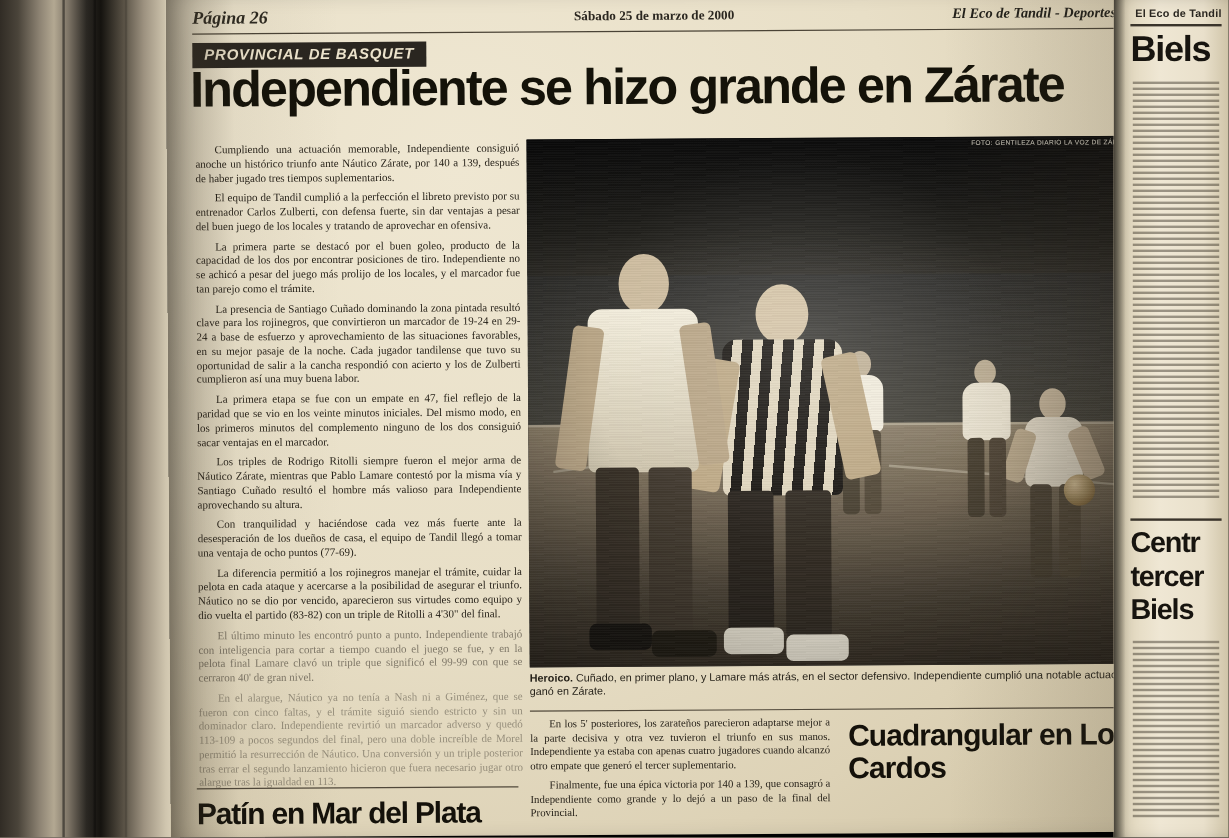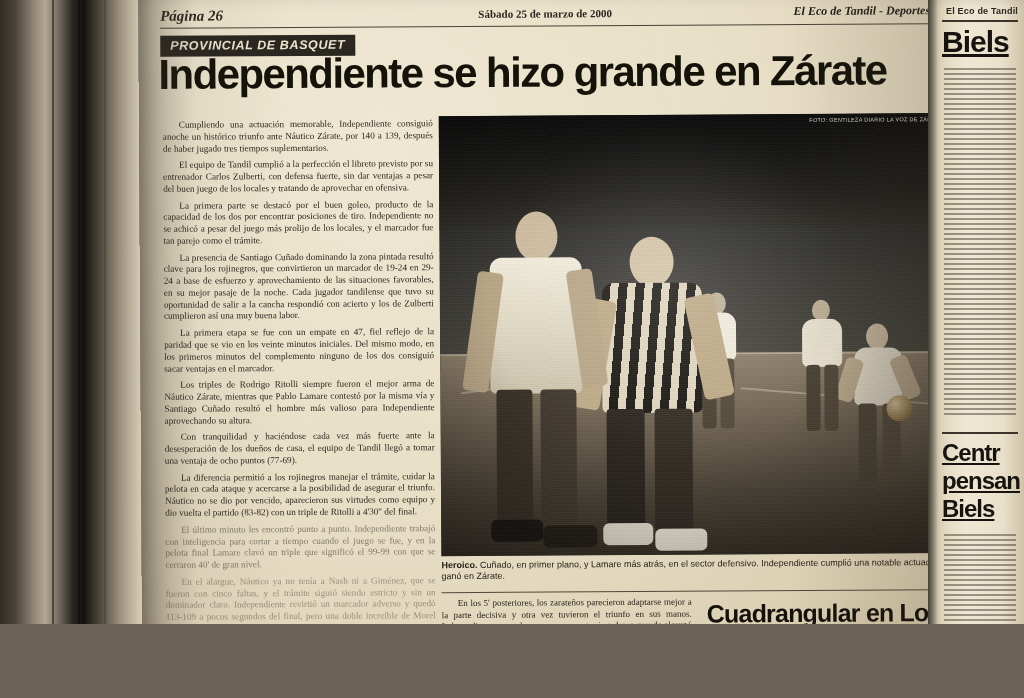--- a/index.html
+++ b/index.html
@@ -9,21 +9,21 @@
     height: 698px;
     overflow: hidden;
     background: #6b6358;
     font-family: "Liberation Serif", serif;
   }
 
   
   #scan {
     position: relative;
     width: 1024px;
-    height: 624px;
+    height: 698px;
     background: #7a7266;
     overflow: hidden;
   }
 
   
   .backdrop {
     position: absolute;
     inset: 0;
     background:
       linear-gradient(100deg, #2e2a24 0%, #3a352d 4%, #6d6458 9%, #8a8172 14%, #6f675b 18%, #2a2722 22%, #1e1c18 26%, #433d33 30%, #000 0%);
@@ -105,21 +105,20 @@
     background: #3a342b;
   }
   .rp-title {
     position: absolute;
     left: 14px;
     font-family: "Liberation Sans", sans-serif;
     font-weight: bold;
     color: #17140f;
     line-height: .95;
     letter-spacing: -1px;
-    text-decoration: underline;
   }
   .rp-lines {
     position: absolute; left: 16px; right: 8px;
   }
   .rp-lines i {
     display: block;
     height: 2px;
     margin-bottom: 3px;
     background: rgba(50,44,34,.45);
   }
@@ -532,21 +531,21 @@
         <i></i>
         <i></i>
         <i></i>
         <i></i>
         <i></i>
         <i></i>
     </div>
 
     <div class="rp-rule" style="top:432px;"></div>
     <div class="rp-title" style="top:442px;font-size:24px;">Centr</div>
-    <div class="rp-title" style="top:470px;font-size:24px;">pensan</div>
+    <div class="rp-title" style="top:470px;font-size:24px;">tercer</div>
     <div class="rp-title" style="top:498px;font-size:24px;">Biels</div>
     <div class="rp-lines" style="top:534px;">
       <i></i>
         <i></i>
         <i></i>
         <i></i>
         <i></i>
         <i></i>
         <i></i>
         <i></i>

